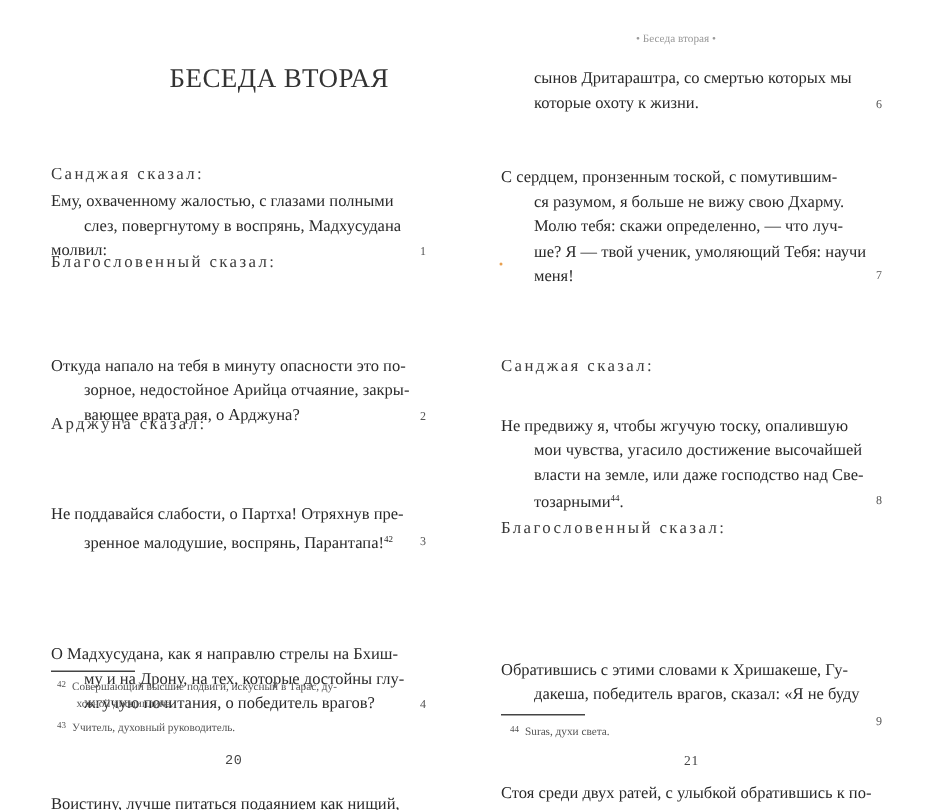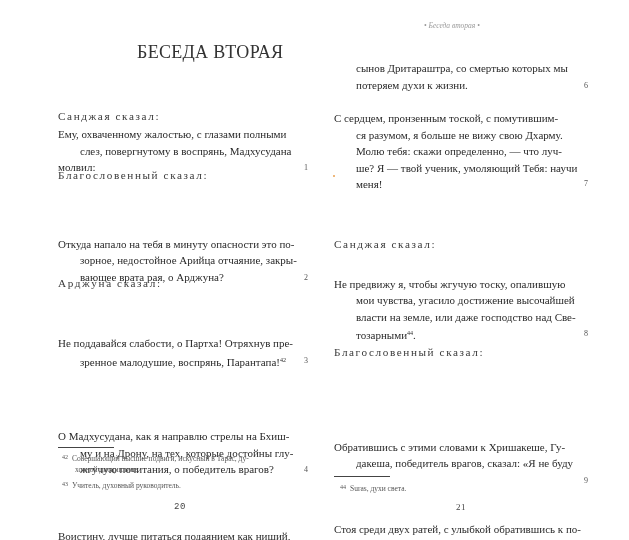--- a/index.html
+++ b/index.html
@@ -1,22 +1,22 @@
 <!DOCTYPE html>
 <html><head>
 <meta charset="utf-8">
 <style>
   html, body { margin: 0; padding: 0; background: #ffffff; }
   body { width: 629px; height: 540px; position: relative; overflow: hidden;
          font-family: "Liberation Serif", "DejaVu Serif", serif; color: #2a2a2a; }
   .page { position: absolute; top: 0; height: 540px; }
-  #page-left { left: 0; width: 314px; margin-left: 24px; }
+  #page-left { left: 0; width: 314px; }
   #page-right { left: 314px; width: 315px; }
   .chapter-title { position: absolute; top: 42px; left: 113px; font-size: 18px; letter-spacing: 0.3px; color: #333; }
-  .running-head { position: absolute; top: 21px; left: 110px; font-size: 7.5px; font-style: italic; color: #9a9a9a; }
+  .running-head { position: absolute; top: 21px; left: 110px; font-size: 7.5px; color: #9a9a9a; }
   .block { position: absolute; }
   .speaker { font-size: 11.2px; letter-spacing: 1.6px; text-align: left; color: #3a3a3a; }
   .verse { position: relative; font-size: 11px; line-height: 16.5px; text-align: justify; }
   .verse .line { display: block; white-space: nowrap; }
   .verse .ind { padding-left: 22px; }
   .vnum { position: absolute; right: 0; font-size: 8px; color: #555; }
   .rule { position: absolute; height: 1px; background: #444; }
   .fn { position: absolute; font-size: 7.5px; line-height: 11px; color: #555; white-space: nowrap; }
   .fn sup { font-size: 6px; margin-right: 4px; vertical-align: 2px; }
   .folio { position: absolute; top: 502px; font-size: 9px; color: #444; letter-spacing: 0.5px; }
@@ -70,23 +70,23 @@
   <div class="fn" style="top:479px; left:38px;">
     <sup>43</sup><span>Учитель, духовный руководитель.</span>
   </div>
 
   <div class="folio" style="left:150px;font-family:Liberation Mono, monospace;">20</div>
 </div>
 
 <div class="page" id="page-right">
   <div class="running-head">• Беседа вторая •</div>
 
-  <div class="block verse" style="top:60px; left:20px; width:254px;">
+  <div class="block verse" style="top:44px; left:20px; width:254px;">
     <span class="line ind">сынов Дритараштра, со смертью которых мы</span>
-    <span class="line ind">потеряем духи к жизни.</span>
+    <span class="line ind">которые охоту к жизни.</span>
     <span class="vnum" style="top:18px;">6</span>
   </div>
 
   <div class="block verse" style="top:77px; left:20px; width:254px;">
     <span class="line">С сердцем, пронзенным тоской, с помутившим-</span>
     <span class="line ind">ся разумом, я больше не вижу свою Дхарму.</span>
     <span class="line ind">Молю тебя: скажи определенно, — что луч-</span>
     <span class="line ind">ше? Я — твой ученик, умоляющий Тебя: научи</span>
     <span class="line ind">меня!</span>
     <span class="vnum" style="top:66px;">7</span>

